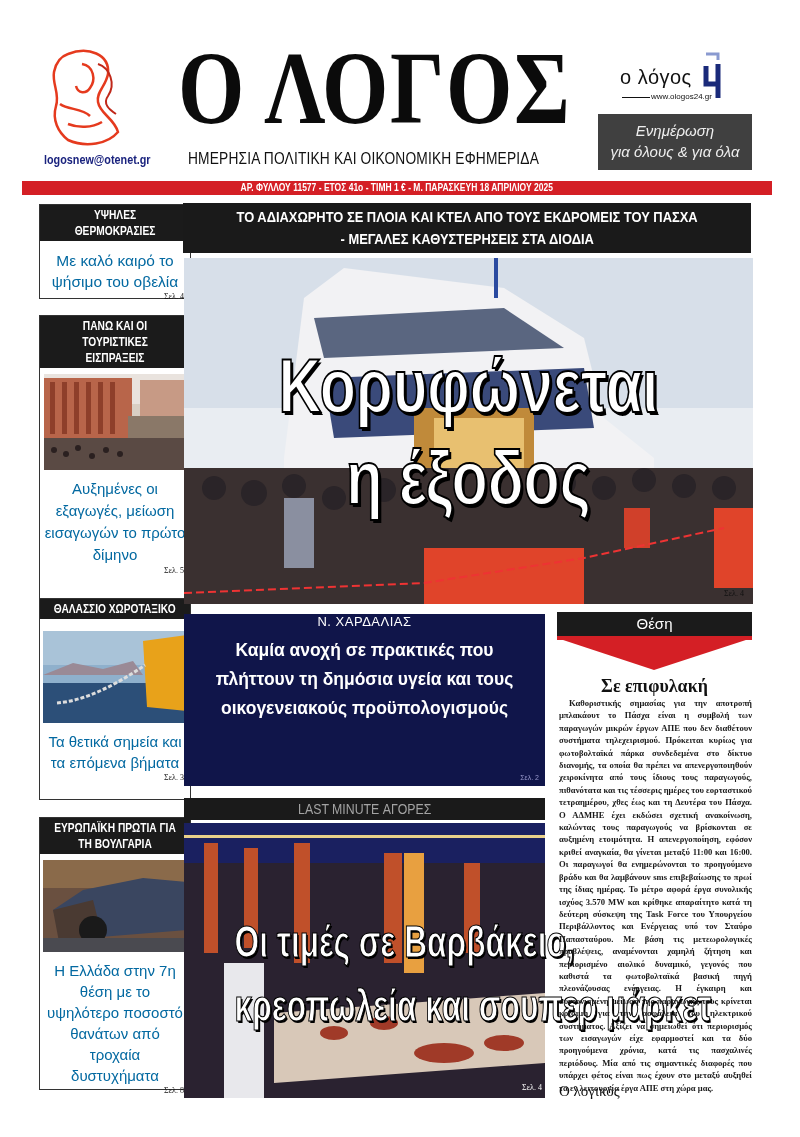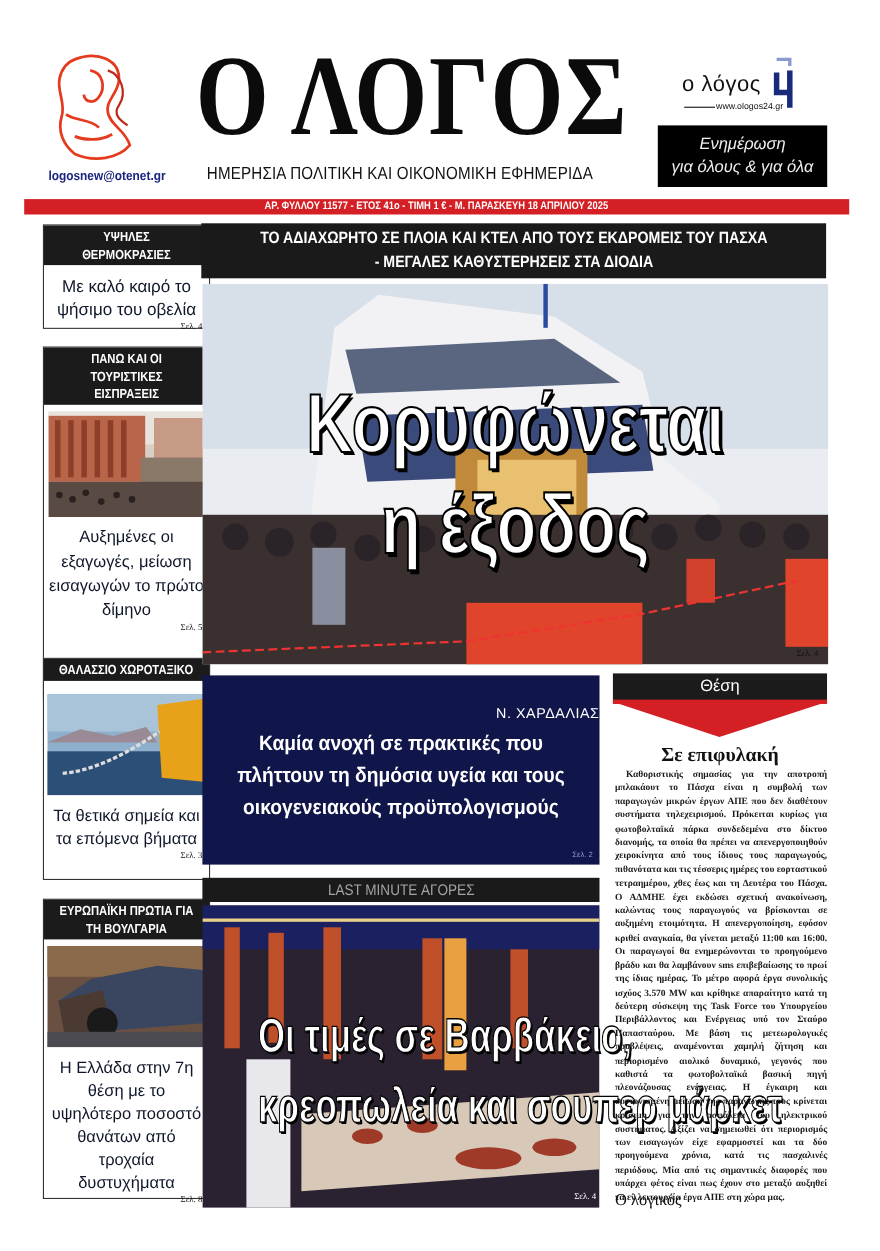--- a/index.html
+++ b/index.html
@@ -8,42 +8,42 @@
 
   
   .logo-art { left: 38px; top: 44px; width: 96px; height: 110px; }
   .email { left: 44px; top: 153px; width: 120px; font-size: 12px; font-weight: bold; color: #1a237e; font-family: "Liberation Sans Narrow", "Liberation Sans", sans-serif; transform: scaleX(0.9); transform-origin: left; }
   .title { left: 178px; top: 32px; width: 360px; font-family: "Liberation Serif", serif; font-weight: bold; font-size: 104px; line-height: 112px; letter-spacing: 2px; transform: scaleX(0.82); transform-origin: left; color: #0b0b0b; white-space: nowrap; }
   .subtitle { left: 188px; top: 150px; width: 360px; font-size: 16px; letter-spacing: 0.2px; transform: scaleX(0.86); transform-origin: left; white-space: nowrap; color:#111; }
   .olog-text { left: 620px; top: 66px; font-size: 20px; color: #111; letter-spacing: 0.5px; }
   .olog-url { left: 651px; top: 92px; font-size: 8px; color: #111; }
   .olog-line { left: 622px; top: 97px; width: 28px; height: 1px; background: #111; }
   .olog-4 { left: 702px; top: 50px; width: 22px; height: 50px; }
-  .promo { left: 598px; top: 114px; width: 154px; height: 56px; background: #000000; color: #eee; text-align: center; font-size: 15px; font-style: italic; line-height: 21px; padding-top: 6px; }
+  .promo { left: 598px; top: 114px; width: 154px; height: 56px; background: #404040; color: #eee; text-align: center; font-size: 15px; font-style: italic; line-height: 21px; padding-top: 6px; }
   .redbar { left: 22px; top: 181px; width: 750px; height: 14px; background: #d41f25; color: #fff; font-size: 10px; font-weight: bold; line-height: 14px; text-align: center; }
   .redbar span { display: inline-block; transform: scaleX(0.85); }
 
   
   .side { position: absolute; left: 39px; width: 152px; border: 1px solid #333; background: #fff; }
   .side .kicker { background: #1b1b1b; color: #fff; font-size: 12px; text-align: center; line-height: 16px; padding: 2px 2px; font-weight: bold; }
   .side .kicker span { display: inline-block; transform: scaleX(0.85); }
-  .side .head { text-align: center; font-size: 15px; line-height: 21px; padding: 4px 4px 0; color: #0f172a; }
+  .side .head { text-align: center; font-size: 15px; line-height: 21px; padding: 4px 4px 0; color: #0369a1; }
   .side .pg { text-align: right; font-size: 8px; padding: 0 6px 4px; font-family: "Liberation Serif", serif; }
   .side .pic { margin: 8px 4px 0; height: 88px; }
 
   
   .lead-strap { left: 183px; top: 203px; width: 568px; height: 50px; background: #1a1a1a; color: #fff; text-align: center; font-size: 15px; line-height: 22px; padding-top: 3px; font-weight: bold; }
   .lead-strap span { display: inline-block; transform: scaleX(0.86); }
   .lead-photo { left: 184px; top: 258px; width: 569px; height: 346px; overflow: hidden; }
   .lead-head { left: 184px; top: 340px; width: 569px; text-align: center; color: #fff; font-weight: bold; font-size: 76px; line-height: 92px; -webkit-text-stroke: 2px #000; text-shadow: 3px 3px 0 #000; transform: scaleX(0.78); }
   .pg-tag { font-size: 8px; font-family: "Liberation Serif", serif; }
 
   
   .navy { left: 184px; top: 614px; width: 361px; height: 172px; background: #10154a; color: #fff; text-align: center; }
-  .navy .k { font-size: 13px; padding-top: 27px; letter-spacing: 0.5px; text-align: right; }
+  .navy .k { font-size: 13px; letter-spacing: 0.5px; }
   .navy .h { font-size: 19px; line-height: 29px; font-weight: bold; margin-top: 6px; transform: scaleX(0.92); }
   .navy .pg { position: absolute; right: 6px; bottom: 5px; font-size: 7px; color: #9999cc; }
 
   
   .lm-strap { left: 184px; top: 798px; width: 361px; height: 22px; background: #1a1a1a; color: #a3a3a3; text-align: center; font-size: 14px; line-height: 22px; }
   .lm-strap span { display: inline-block; transform: scaleX(0.88); }
   .lm-photo { left: 184px; top: 823px; width: 361px; height: 275px; overflow: hidden; }
   .lm-head { left: 184px; top: 910px; width: 361px; text-align: center; color: #fff; font-weight: bold; font-size: 44px; line-height: 64px; -webkit-text-stroke: 1.2px #000; text-shadow: 2px 2px 0 #000; transform: scaleX(0.72); white-space: nowrap; }
 
   

